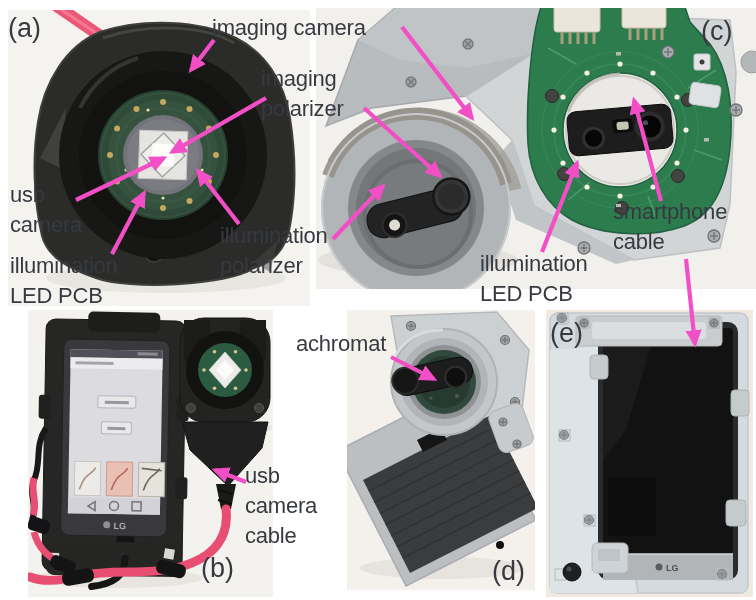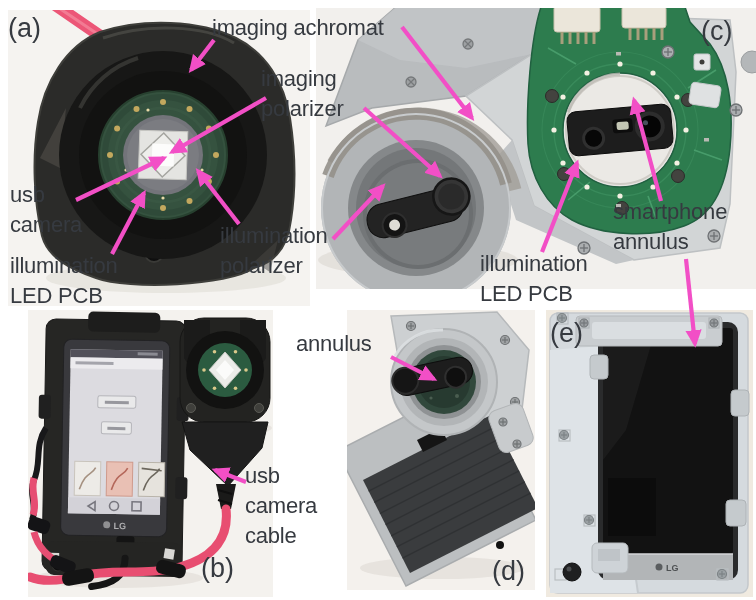--- a/index.html
+++ b/index.html
@@ -426,34 +426,34 @@
       <line x1="239" y1="224" x2="198" y2="171" marker-end="url(#ah)"></line>
       <line x1="333" y1="239" x2="383" y2="186" marker-end="url(#ah)"></line>
       <line x1="542" y1="252" x2="577" y2="163" marker-end="url(#ah)"></line>
       <line x1="661" y1="201" x2="634" y2="100" marker-end="url(#ah)"></line>
       <line x1="686" y1="259" x2="695" y2="344" marker-end="url(#ah)"></line>
       <line x1="391" y1="357" x2="434" y2="379" marker-end="url(#ah)"></line>
       <line x1="246" y1="482" x2="215" y2="470" marker-end="url(#ah)"></line>
     </g>
   </svg>
 
-  <div class="label" style="left:212px;top:13px;">imaging achromat</div>
+  <div class="label" style="left:212px;top:13px;">imaging camera</div>
   <div class="label" style="left:261px;top:64px;">imaging
 polarizer</div>
   <div class="label" style="left:10px;top:180px;">usb
 camera</div>
   <div class="label" style="left:10px;top:251px;">illumination
 LED PCB</div>
   <div class="label" style="left:220px;top:221px;">illumination
 polarizer</div>
   <div class="label" style="left:480px;top:249px;">illumination
 LED PCB</div>
   <div class="label" style="left:613px;top:197px;">smartphone
-annulus</div>
-  <div class="label" style="left:296px;top:329px;">annulus</div>
+cable</div>
+  <div class="label" style="left:296px;top:329px;">achromat</div>
   <div class="label" style="left:245px;top:461px;">usb
 camera
 cable</div>
 
   <div class="plabel" style="left:8px;top:13px;">(a)</div>
   <div class="plabel" style="left:201px;top:553px;">(b)</div>
   <div class="plabel" style="left:701px;top:16px;">(c)</div>
   <div class="plabel" style="left:492px;top:556px;">(d)</div>
   <div class="plabel" style="left:550px;top:318px;">(e)</div>
 

